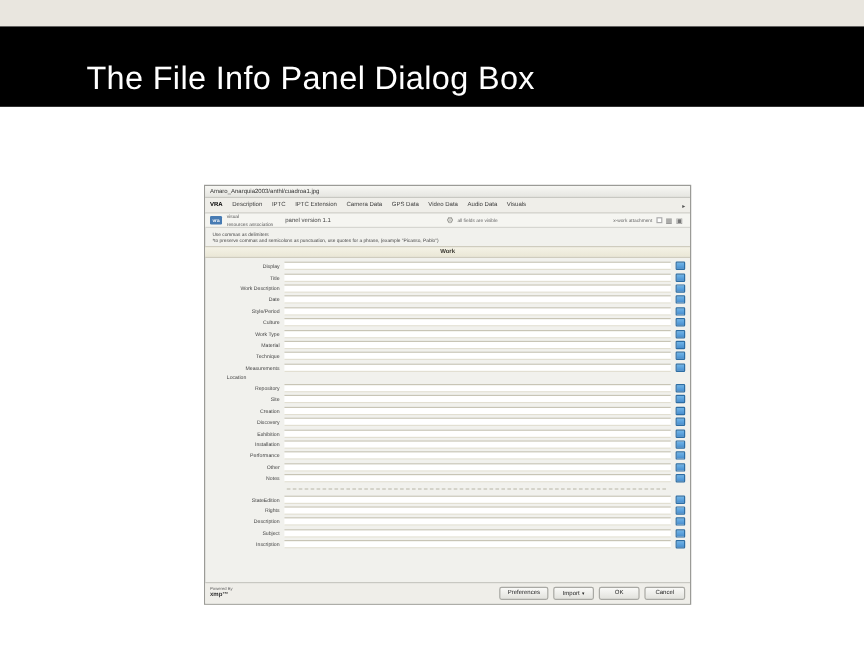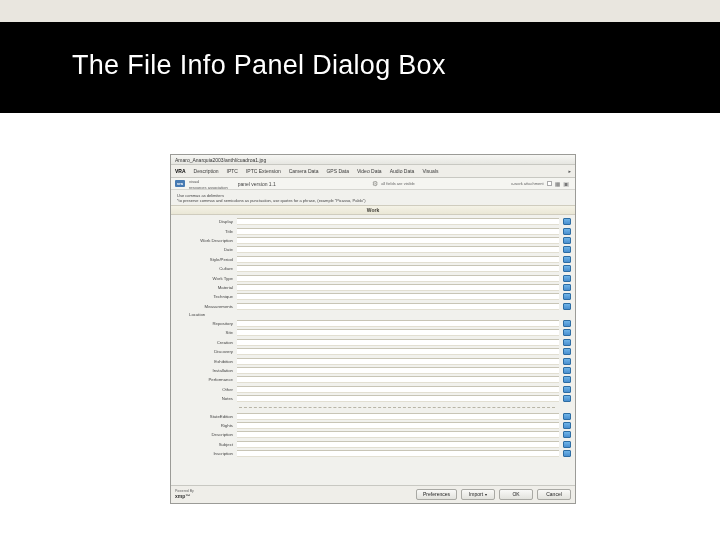--- a/index.html
+++ b/index.html
@@ -3,21 +3,21 @@
 <meta charset="utf-8">
 <style>
   * { box-sizing: border-box; margin: 0; padding: 0; }
   body { width: 720px; height: 540px; background: #fff; font-family: Arial, Helvetica, sans-serif; position: relative; }
 
   .top-accent { height: 22px; background: #e9e6df; }
 
   .title-bar {
     background: #000;
     color: #fff;
-    padding: 28px 0 32px 72px;
+    padding: 28px 0 8px 72px;
     font-size: 27px;
     font-weight: 300;
     letter-spacing: 0.3px;
   }
 
   .dialog {
     position: absolute;
     left: 170px;
     top: 154px;
     width: 406px;

